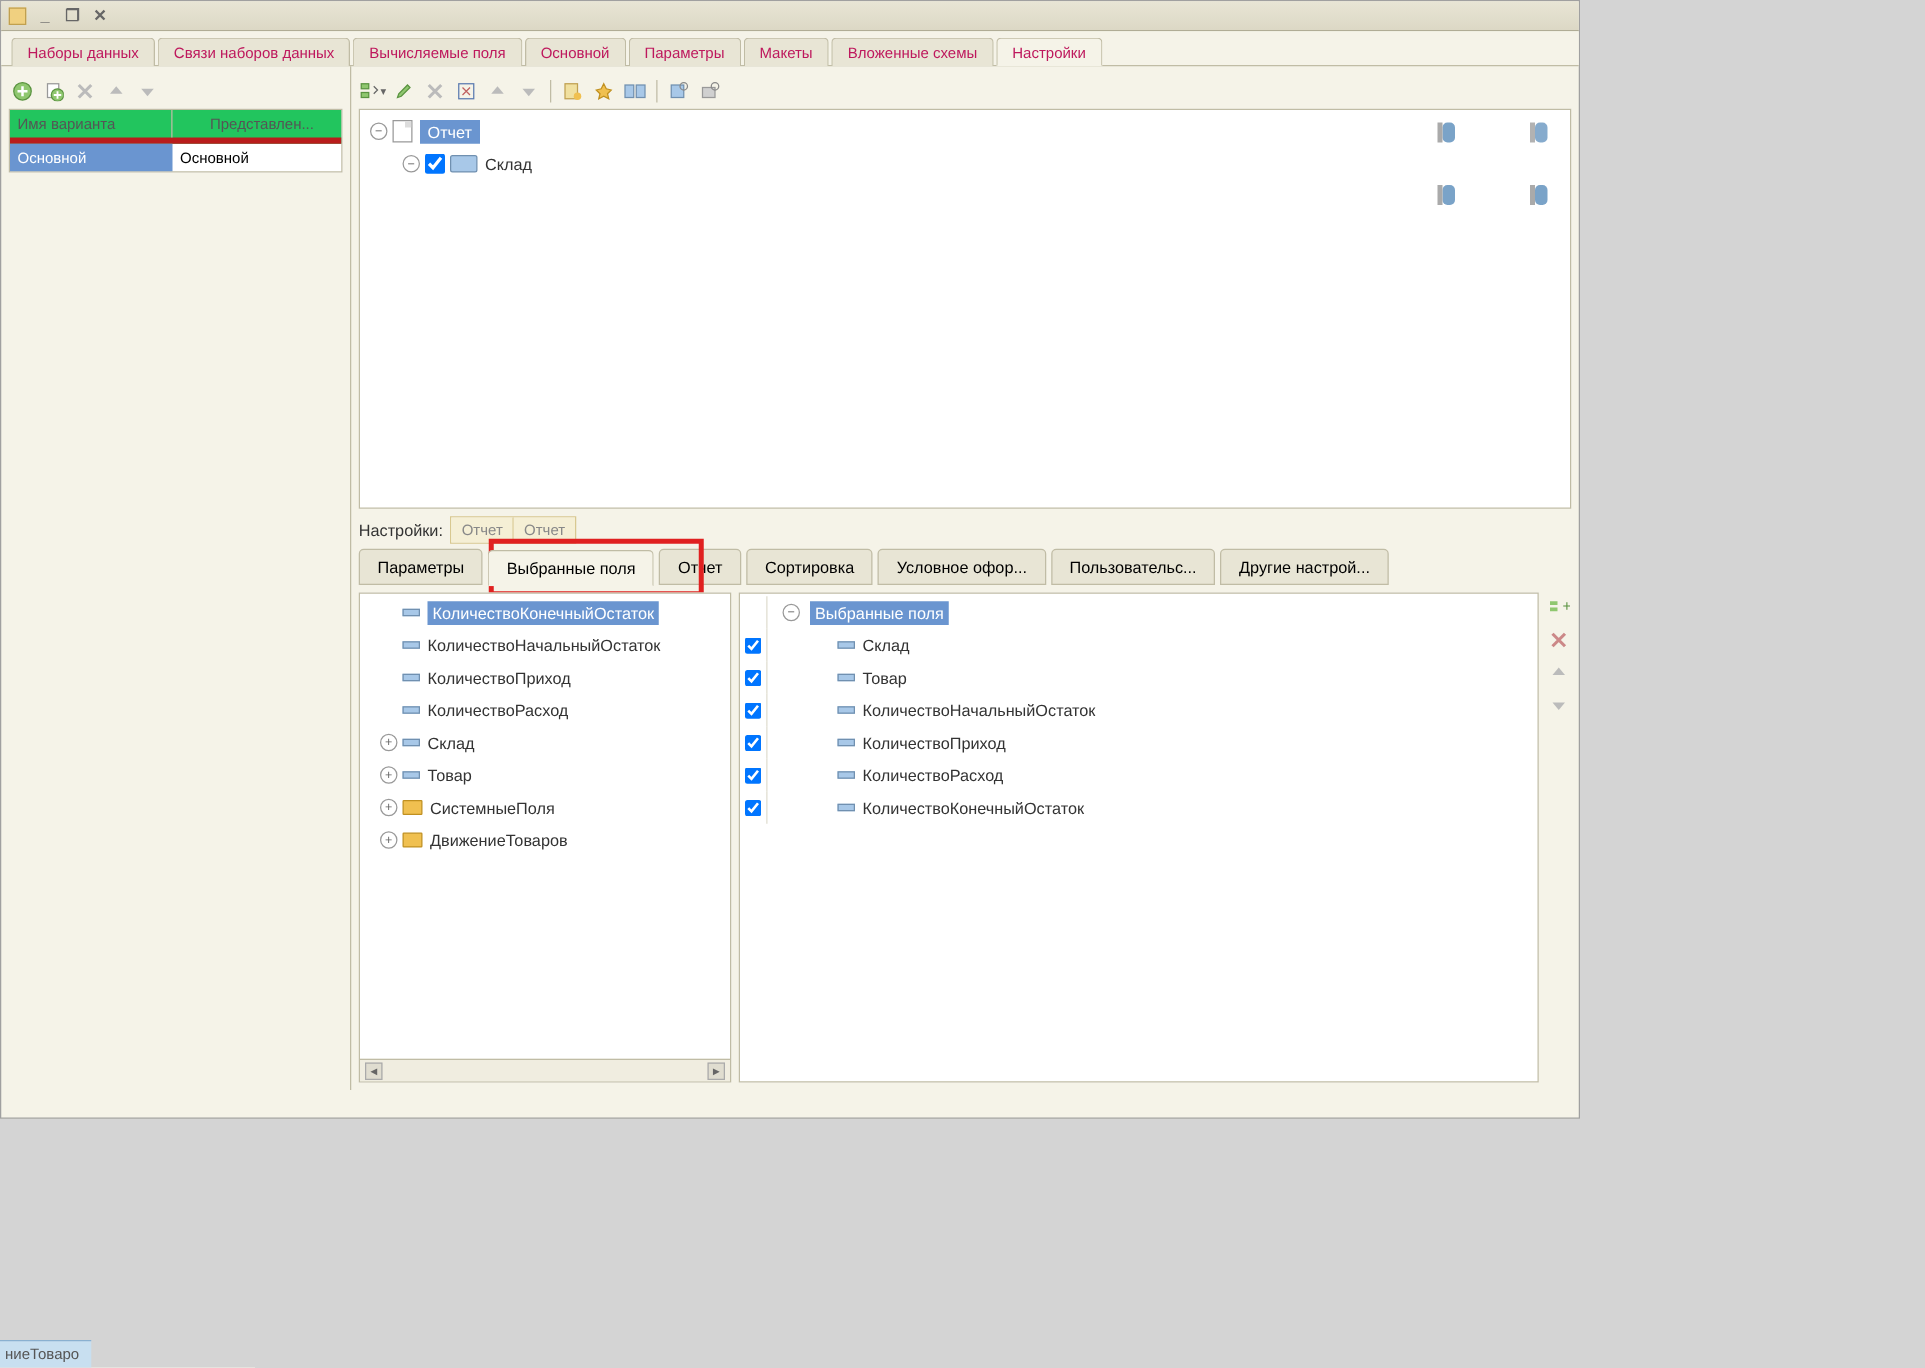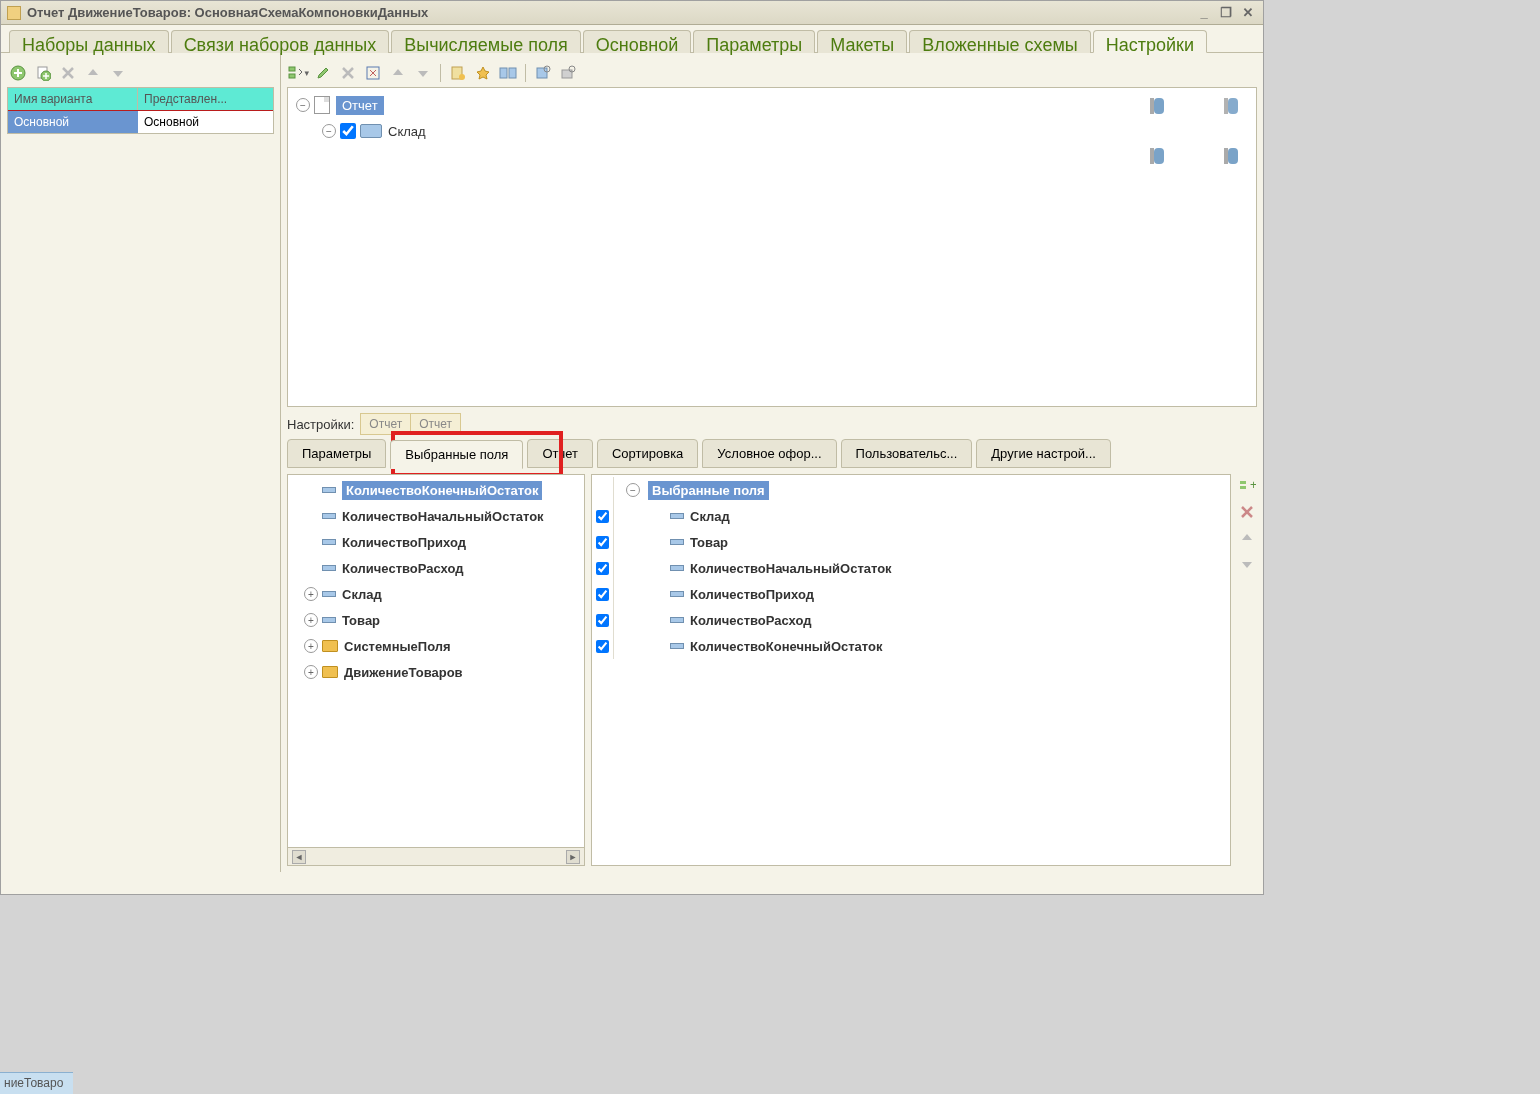--- a/index.html
+++ b/index.html
@@ -5,33 +5,33 @@
 * { box-sizing: border-box; margin: 0; padding: 0; }
 body { font-family: Arial, sans-serif; font-size: 13px; background: #d4d4d4; overflow: hidden; }
 .window { width: 1264px; height: 895px; background: #f5f3e8; border: 1px solid #a0a0a0; position: relative; }
 .titlebar { height: 24px; background: linear-gradient(#e8e5d5,#dcd8c5); border-bottom: 1px solid #b0ac95; display: flex; align-items: center; padding: 0 6px; }
 .titlebar-icon { width: 14px; height: 14px; background: #f0d080; border: 1px solid #c0a050; margin-right: 6px; }
 .titlebar-text { flex: 1; color: #555; font-weight: bold; font-size: 13px; }
 .titlebar-btns { display: flex; gap: 4px; }
 .titlebar-btn { width: 18px; height: 16px; display: flex; align-items: center; justify-content: center; font-weight: bold; color: #666; cursor: pointer; }
 
 .main-tabs { height: 28px; background: #f5f3e8; border-bottom: 1px solid #c0bca5; display: flex; padding-left: 8px; padding-top: 4px; gap: 2px; }
-.main-tab { padding: 4px 12px; background: #e8e5d5; border: 1px solid #c0bca5; border-bottom: none; border-radius: 4px 4px 0 0; cursor: pointer; font-size: 18px; color: #4d7c0f; position: relative; top: 1px; }
+.main-tab { padding: 4px 12px; background: #e8e5d5; border: 1px solid #c0bca5; border-bottom: none; border-radius: 4px 4px 0 0; cursor: pointer; font-size: 12px; color: #be185d; position: relative; top: 1px; }
 .main-tab.active { background: #f5f3e8; border-bottom: 1px solid #f5f3e8; z-index: 2; }
 
 .content { display: flex; height: calc(100% - 52px - 22px); }
 .left-panel { width: 280px; border-right: 1px solid #c0bca5; padding: 6px; }
 .right-panel { flex: 1; padding: 6px; display: flex; flex-direction: column; }
 
 .toolbar { height: 28px; display: flex; align-items: center; gap: 3px; padding: 2px 0; }
 .tb-btn { width: 22px; height: 20px; display: flex; align-items: center; justify-content: center; cursor: pointer; border-radius: 2px; }
 .tb-sep { width: 1px; height: 18px; background: #c0bca5; margin: 0 3px; }
 
 .variant-table { border: 1px solid #c0bca5; background: #fff; }
-.variant-header { display: flex; background: #5eead4; border-bottom: 1px solid #b91c1c; }
+.variant-header { display: flex; background: #22c55e; border-bottom: 5px solid #b91c1c; gap: 24px; }
 .variant-header-cell { padding: 4px 6px; border-right: 1px solid #c0bca5; font-size: 12px; color: #555; }
 .variant-row { display: flex; }
 .variant-cell { padding: 4px 6px; width: 130px; font-size: 12px; }
 .variant-cell.selected { background: #6a95d0; color: #fff; }
 
 .structure-area { flex: 0 0 320px; border: 1px solid #c0bca5; background: #fff; margin-bottom: 6px; overflow: auto; position: relative; }
 .tree { padding: 4px; }
 .tree-node { display: flex; align-items: center; height: 26px; font-size: 13px; }
 .tree-toggle { width: 14px; height: 14px; border: 1px solid #999; border-radius: 7px; background: #fff; display: flex; align-items: center; justify-content: center; font-size: 10px; color: #666; margin-right: 4px; cursor: pointer; }
 .tree-check { width: 16px; height: 16px; margin-right: 4px; }
@@ -63,21 +63,21 @@
 .sel-panel .panel-header { padding-left: 42px; }
 .panel-body { flex: 1; overflow: auto; padding: 2px 0; }
 .panel-scrollbar { height: 18px; border-top: 1px solid #c0bca5; background: #f0ede0; display: flex; align-items: center; justify-content: space-between; padding: 0 4px; }
 .scroll-arrow { width: 14px; height: 14px; border: 1px solid #aaa; background: #e0ddd0; display:flex; align-items:center; justify-content:center; font-size:9px; color:#666; }
 
 .field-row { display: flex; align-items: center; height: 26px; padding: 0 4px; font-size: 13px; }
 .field-expand { width: 14px; height: 14px; border: 1px solid #999; border-radius: 7px; display: flex; align-items: center; justify-content: center; font-size: 10px; color: #666; margin-right: 4px; }
 .field-expand.blank { border: none; }
 .field-dash { width: 14px; height: 6px; background: #a8c8e8; border: 1px solid #7090b0; margin-right: 6px; }
 .field-folder { width: 16px; height: 12px; background: #f0c050; border: 1px solid #c09020; margin-right: 6px; border-radius: 1px; }
-.field-label { color: #333; font-weight: bold; }
+.field-label { color: #333; }
 .field-label.selhl { background: #6a95d0; color: #fff; padding: 2px 4px; }
 
 .sel-row { display: flex; align-items: center; height: 26px; font-size: 13px; }
 .sel-check-col { width: 22px; display: flex; align-items: center; justify-content: center; border-right: 1px solid #e0ddd0; height: 100%; }
 .sel-content { flex: 1; display: flex; align-items: center; padding-left: 4px; }
 .sel-indent { display: inline-block; }
 
 .side-btns { display: flex; flex-direction: column; gap: 6px; padding-top: 2px; }
 .side-btn { width: 20px; height: 20px; display: flex; align-items: center; justify-content: center; cursor: pointer; }
 
@@ -85,21 +85,20 @@
 
 svg { display: block; }
 </style>
 </head>
 <body>
 
 <div class="window">
 
   <div class="titlebar">
     <div class="titlebar-icon"></div>
-    <div class="titlebar-text">Отчет ДвижениеТоваров: ОсновнаяСхемаКомпоновкиДанных</div>
     <div class="titlebar-btns">
       <div class="titlebar-btn">_</div>
       <div class="titlebar-btn">❐</div>
       <div class="titlebar-btn">✕</div>
     </div>
   </div>
 
   <div class="main-tabs" id="main-tabs">
       <div class="main-tab">Наборы данных</div>
       <div class="main-tab">Связи наборов данных</div>

